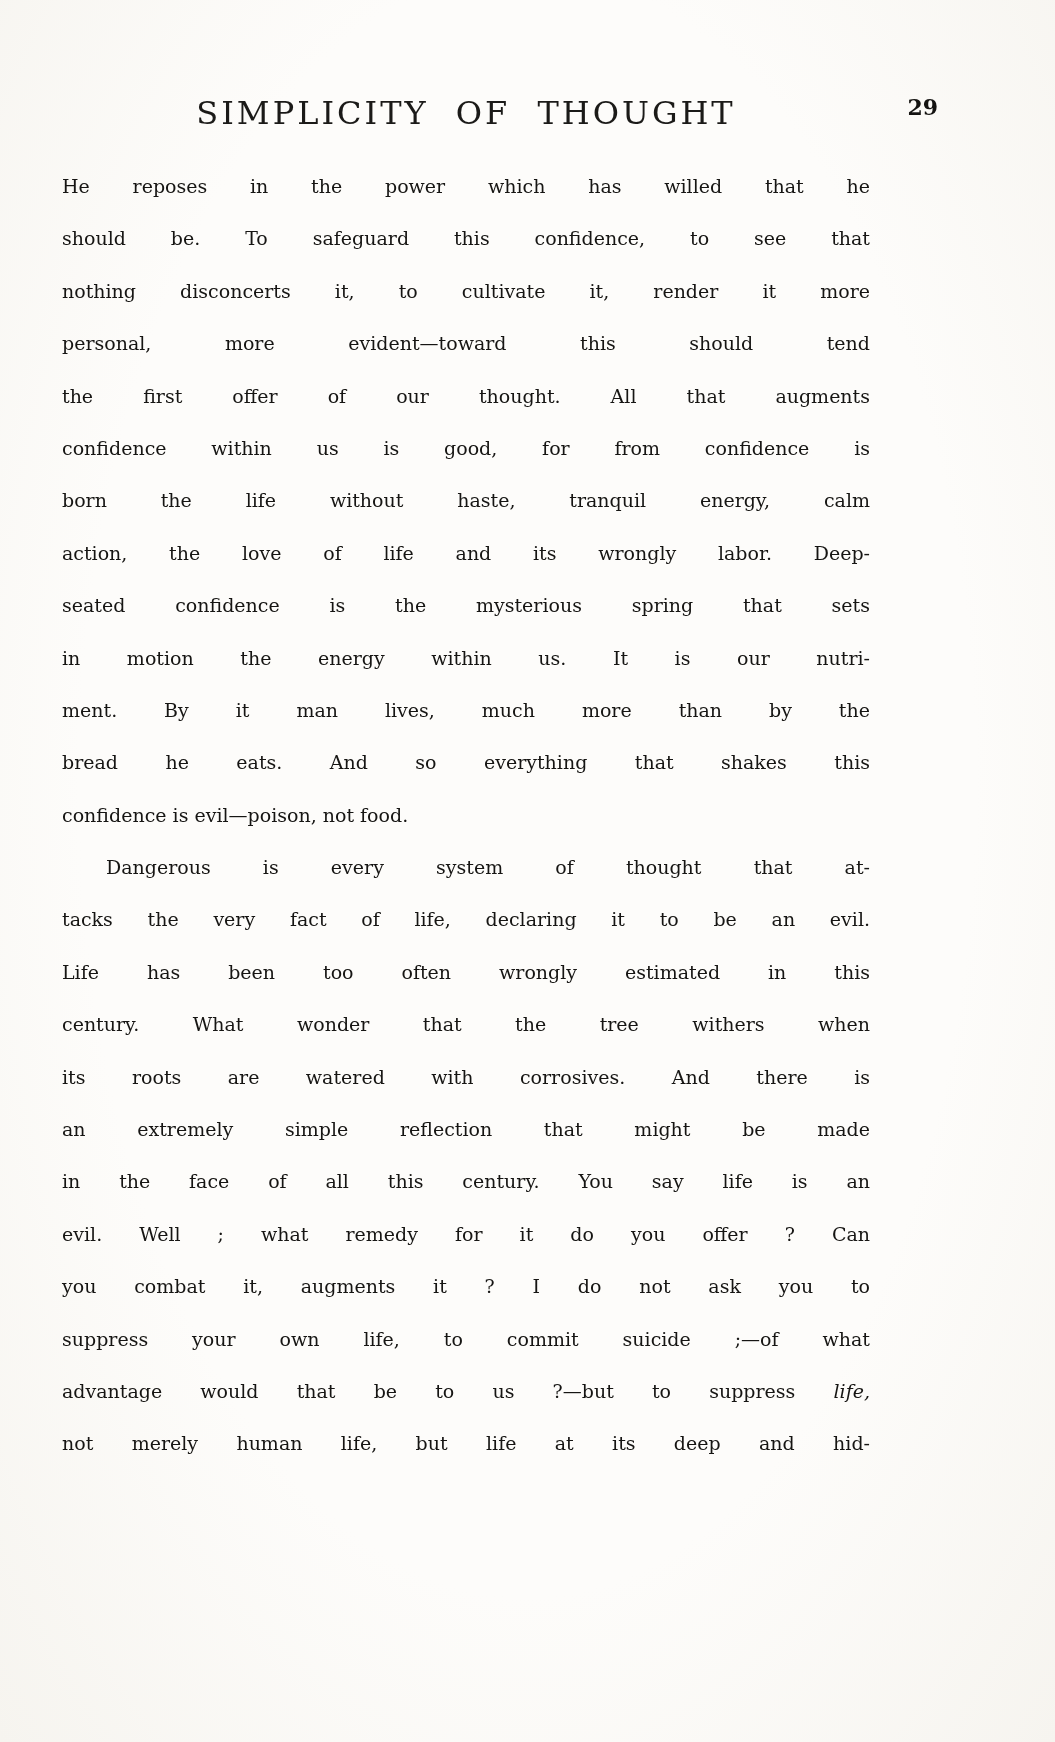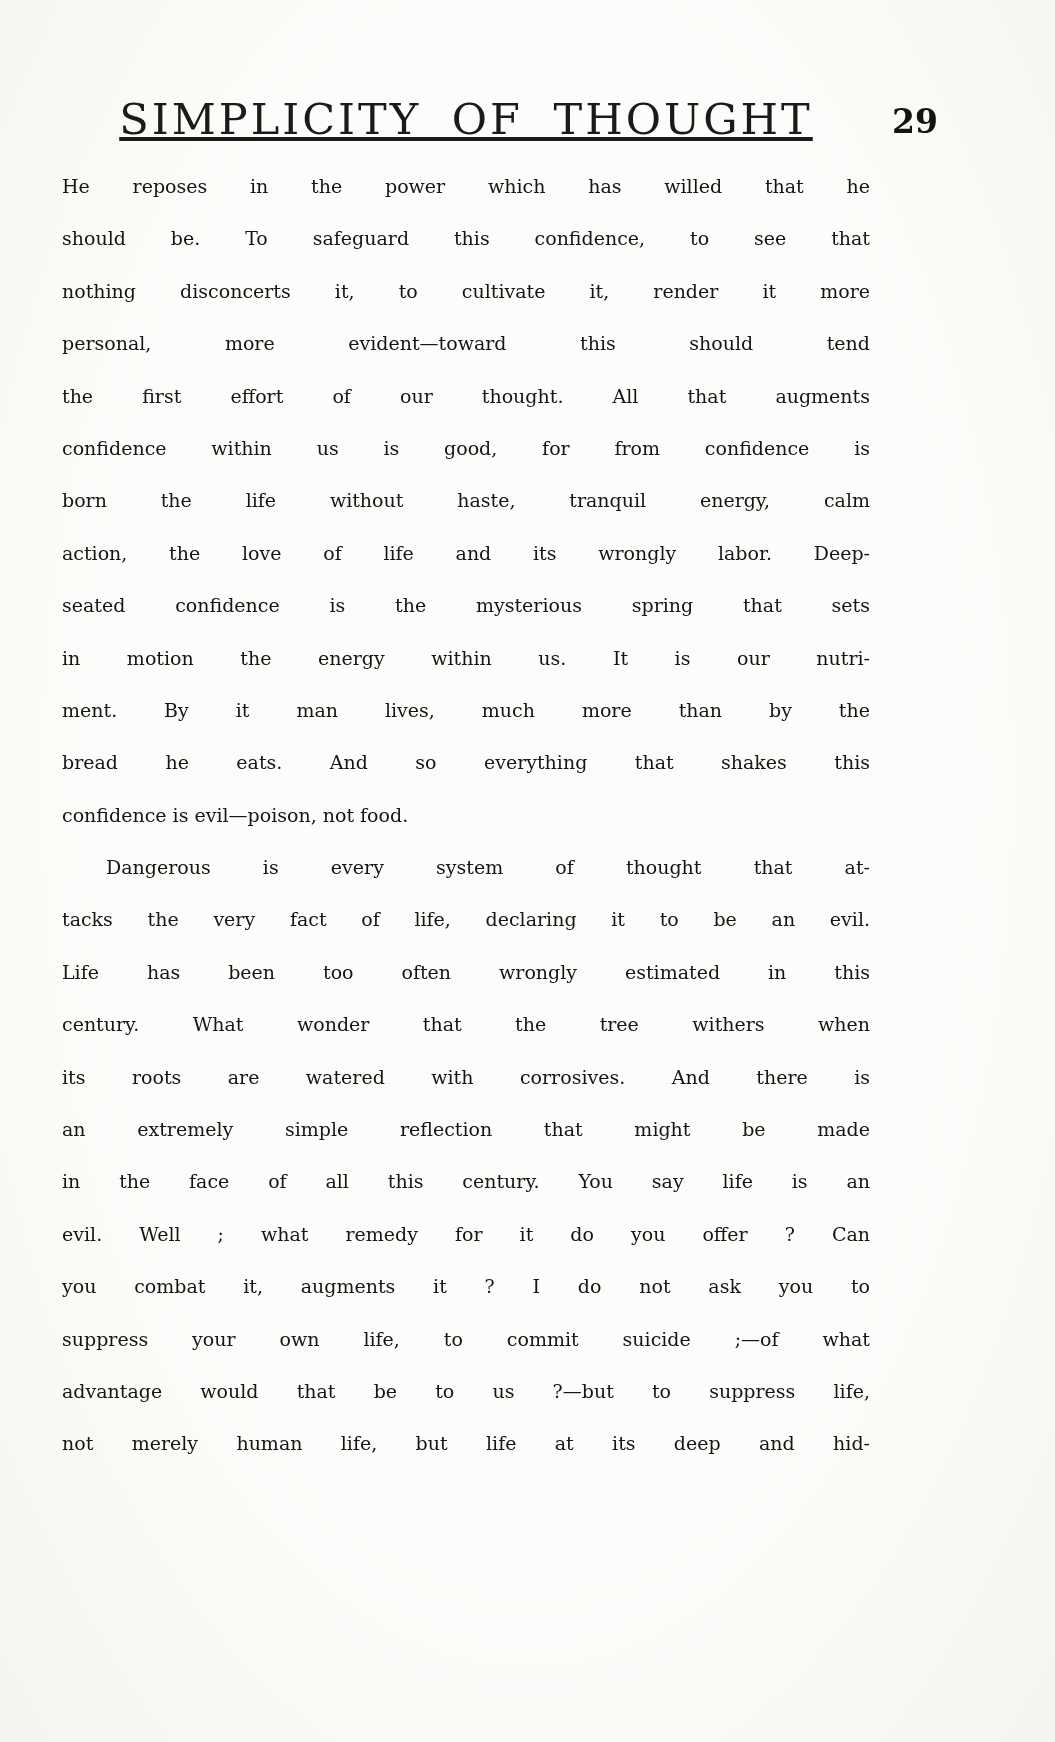--- a/index.html
+++ b/index.html
@@ -28,32 +28,31 @@
   }
   .header {
     position: absolute;
     top: 94px;
     left: 0;
     width: 100%;
     height: 44px;
   }
   .header-title {
     text-align: center;
-    font-size: 43px;
+    font-size: 32px;
     letter-spacing: 3px;
     word-spacing: 14px;
     color: #1b1a18;
     white-space: nowrap;
-    text-decoration: underline;
   }
   .page-number {
     position: absolute;
     right: -68px;
-    top: 8px;
-    font-size: 33px;
+    top: 0;
+    font-size: 22px;
     color: #141311;
     font-weight: 600;
   }
   .body-text {
     position: absolute;
     top: 160px;
     left: 0;
     width: 808px;
     font-size: 19px;
   }
@@ -67,39 +66,40 @@
     white-space: normal;
   }
   .line.last {
     text-align-last: left;
   }
   .line.indent {
     padding-left: 44px;
     width: calc(100% - 44px);
   }
   .it {
+    font-style: italic;
   }
 </style>
 </head>
 <body>
 
 <div class="page">
   <div class="text-col">
 
     <div class="header">
       <div class="header-title">SIMPLICITY OF THOUGHT</div>
       <div class="page-number">29</div>
     </div>
 
     <div class="body-text">
         <div class="line"><span>He reposes in the power which has willed that he</span></div>
         <div class="line"><span>should be.  To safeguard this confidence, to see that</span></div>
         <div class="line"><span>nothing disconcerts it, to cultivate it, render it more</span></div>
         <div class="line"><span>personal, more evident—toward this should tend</span></div>
-        <div class="line"><span>the first effort of our thought.  All that augments</span></div>
+        <div class="line"><span>the first offer of our thought.  All that augments</span></div>
         <div class="line"><span>confidence within us is good, for from confidence is</span></div>
         <div class="line"><span>born the life without haste, tranquil energy, calm</span></div>
         <div class="line"><span>action, the love of life and its wrongly labor.  Deep-</span></div>
         <div class="line"><span>seated confidence is the mysterious spring that sets</span></div>
         <div class="line"><span>in motion the energy within us.  It is our nutri-</span></div>
         <div class="line"><span>ment.  By it man lives, much more than by the</span></div>
         <div class="line"><span>bread he eats.  And so everything that shakes this</span></div>
         <div class="line last"><span>confidence is evil—poison, not food.</span></div>
         <div class="line indent"><span>Dangerous is every system of thought that at-</span></div>
         <div class="line"><span>tacks the very fact of life, declaring it to be an evil.</span></div>

